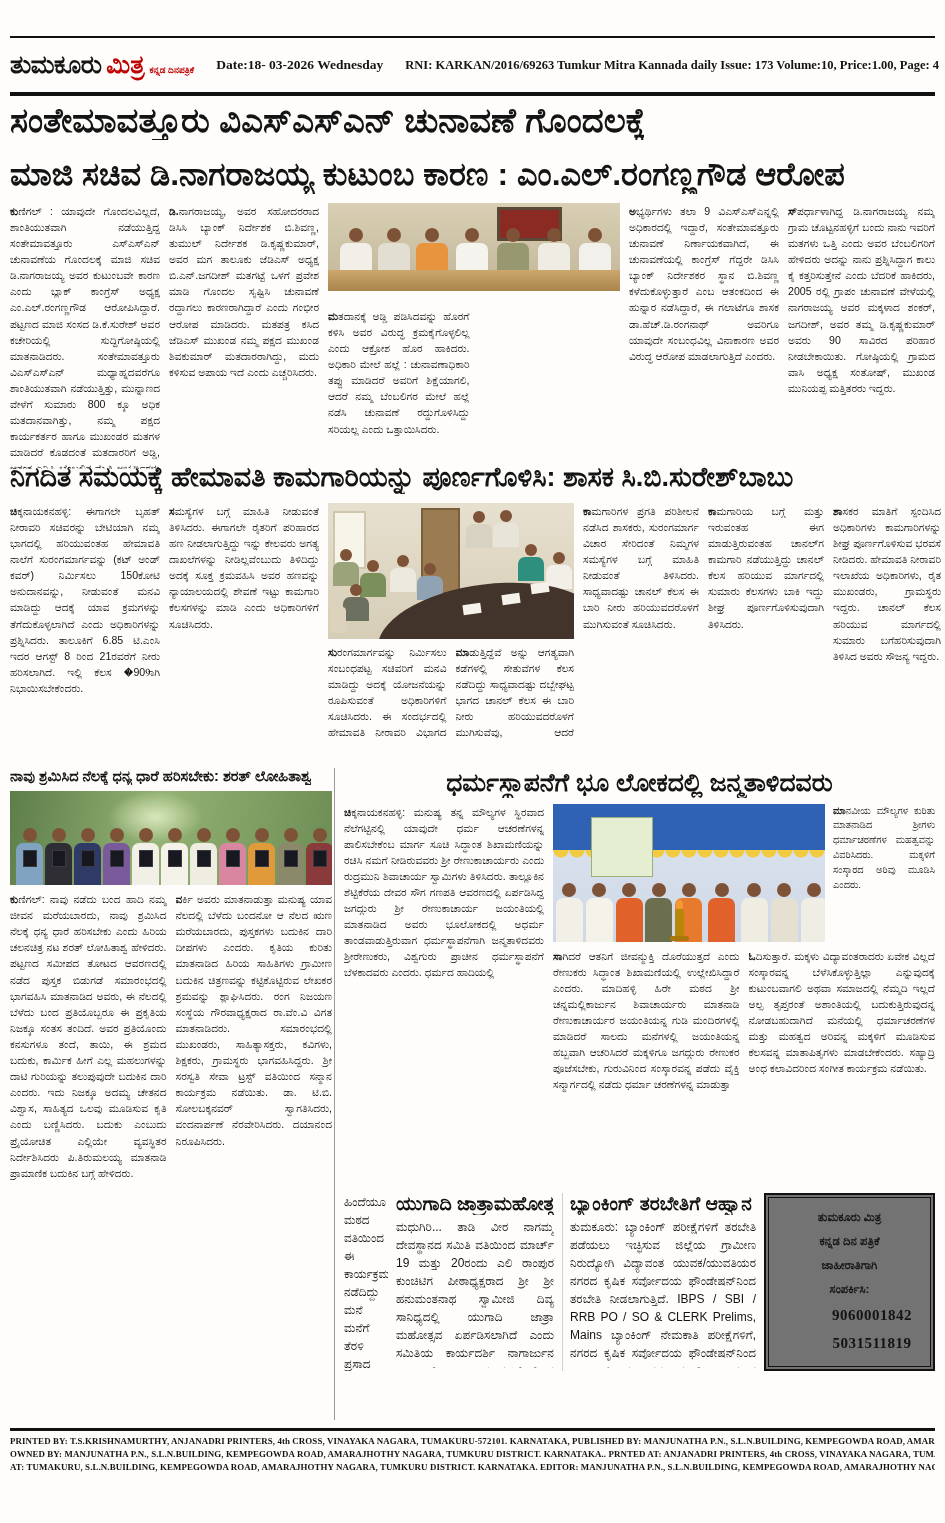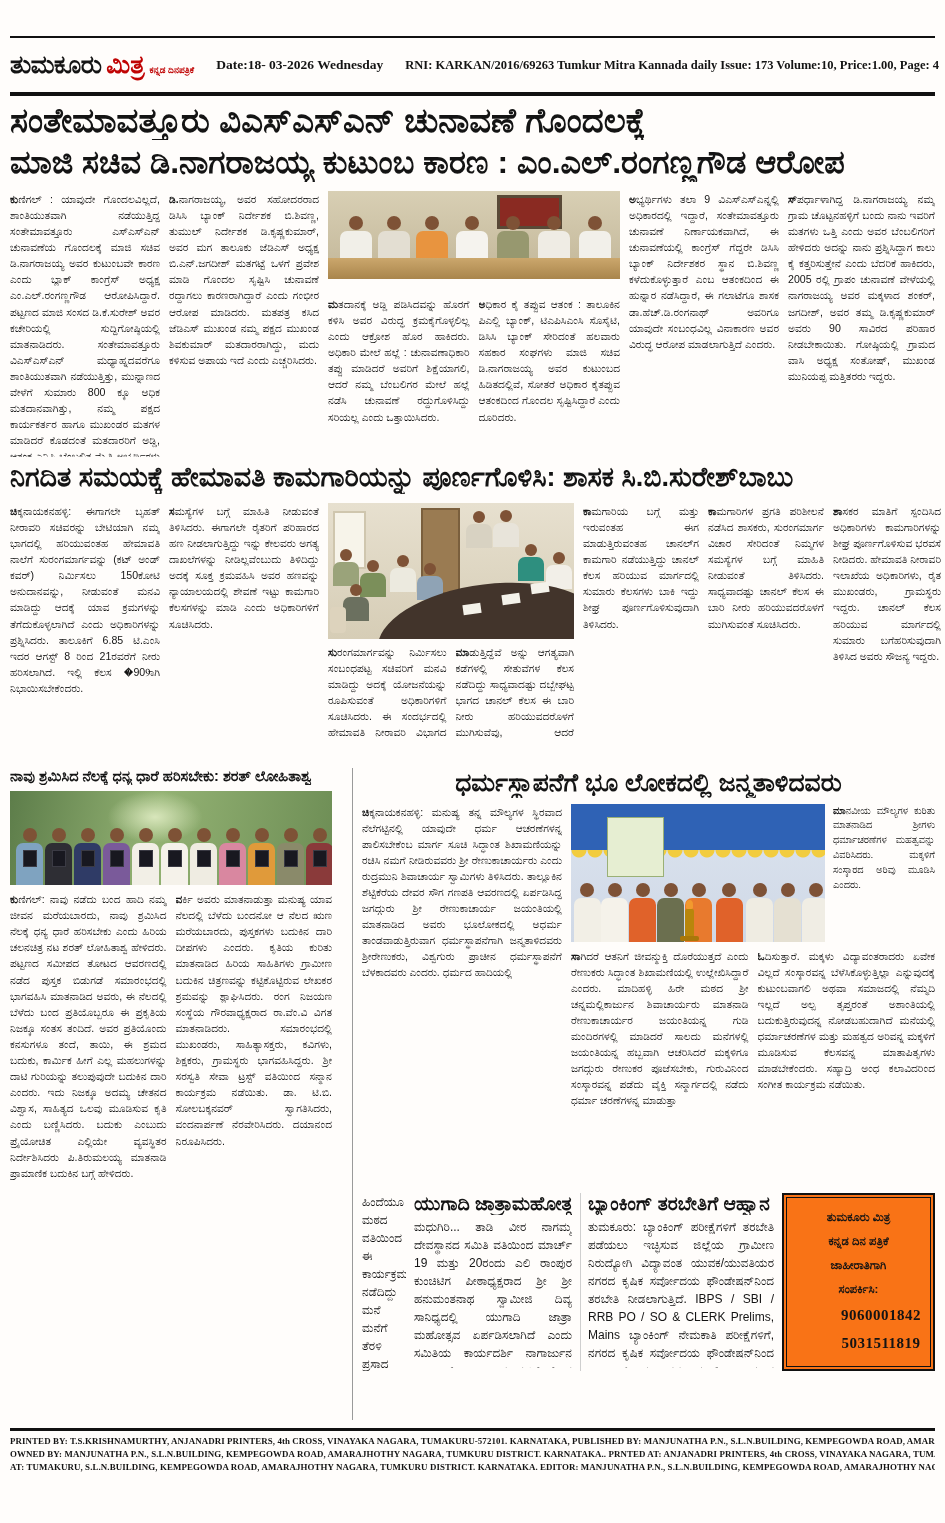--- a/index.html
+++ b/index.html
@@ -19,48 +19,48 @@
 
   
   .hl{font-weight:800;line-height:1.18;white-space:nowrap;overflow:hidden;}
   .bodycol{font-size:10.6px;line-height:1.52;text-align:justify;overflow:hidden;}
   .bodycol::first-letter{font-weight:bold;}
   .twocol{display:grid;grid-template-columns:1fr 1fr;gap:9px;overflow:hidden;}
 
   
   .story1{position:absolute;top:100px;left:10px;right:10px;}
   .s1h1{font-size:34px;}
-  .s1h2{font-size:32px;margin-top:4px;}
+  .s1h2{font-size:32px;margin-top:16px;}
   .s1grid{margin-top:9px;display:grid;grid-template-columns:150px 150px 292px 150px 1fr;gap:9px;height:266px;overflow:hidden;}
   .s1mid{display:flex;flex-direction:column;gap:17px;overflow:hidden;}
 
   
   .story2{position:absolute;top:462px;left:10px;right:4px;}
   .s2h{font-size:27px;}
   .s2grid{margin-top:9px;display:grid;grid-template-columns:150px 150px 246px 116px 116px 1fr;gap:9px;height:238px;overflow:hidden;}
   .s2mid{display:flex;flex-direction:column;gap:5px;overflow:hidden;}
 
   
   .bottom{position:absolute;top:768px;left:10px;right:10px;height:652px;
-          display:grid;grid-template-columns:322px 1fr;gap:20px;}
+          display:grid;grid-template-columns:322px 1fr;gap:2px;}
   .story3{overflow:hidden;display:flex;flex-direction:column;gap:6px;}
   .s3h{font-size:14.5px;}
   .s3cols{display:grid;grid-template-columns:1fr 1fr;gap:9px;flex:1;overflow:hidden;}
   .story4{border-left:1px solid #9a9a9a;padding-left:9px;overflow:hidden;}
   .s4h{font-size:25px;text-align:center;}
   .s4main{margin-top:6px;display:grid;grid-template-columns:200px 1fr;gap:9px;height:382px;overflow:hidden;}
   .s4right{display:flex;flex-direction:column;gap:6px;overflow:hidden;}
   .s4r1{display:grid;grid-template-columns:1fr 102px;gap:8px;height:138px;}
   .s4r2{display:grid;grid-template-columns:1fr 1fr;gap:9px;flex:1;overflow:hidden;}
   .s4row3{display:grid;grid-template-columns:44px 158px 194px 1fr;gap:8px;height:178px;margin-top:7px;overflow:hidden;}
   .subh{font-weight:800;font-size:19px;white-space:nowrap;overflow:hidden;margin-bottom:3px;}
   .smalltext{font-size:12px;line-height:1.5;text-align:justify;overflow:hidden;}
 
   
-  .adbox{border:2px solid #111;outline:1px solid #111;outline-offset:-5px;background:#f97316;
+  .adbox{border:2px solid #111;outline:1px solid #111;outline-offset:-5px;background:#737373;
          display:flex;flex-direction:column;justify-content:space-evenly;align-items:center;
          text-align:center;padding:6px 2px;}
   .adbox .al{font-size:11.5px;font-weight:bold;}
   .adbox .ph{font-family:"Liberation Serif",serif;font-size:15px;font-weight:bold;letter-spacing:.5px;margin-left:45px;}
 
   
   .pfooter{position:absolute;left:10px;right:10px;top:1428px;border-top:3px solid #111;padding-top:4px;}
   .pfooter div{font-family:"Liberation Serif",serif;font-weight:bold;font-size:8.9px;line-height:1.45;
                letter-spacing:.1px;white-space:nowrap;overflow:hidden;}
 
@@ -151,21 +151,20 @@
               <div class="ph-body"></div>
             </div>
           <div class="p" style="left:86%;--s:#f2f0ea">
               <div class="ph-head"></div>
               <div class="ph-body"></div>
             </div>
           <div class="tbl"></div>
         </div>
         <div class="twocol" style="flex:1;">
           <div class="bodycol">ಮತದಾನಕ್ಕೆ ಅಡ್ಡಿ ಪಡಿಸಿದವನ್ನು ಹೊರಗೆ ಕಳಿಸಿ ಅವರ ವಿರುದ್ಧ ಕ್ರಮಕೈಗೊಳ್ಳಲಿಲ್ಲ ಎಂದು ಆಕ್ರೋಶ ಹೊರ ಹಾಕಿದರು.  ಅಧಿಕಾರಿ ಮೇಲೆ ಹಲ್ಲೆ : ಚುನಾವಣಾಧಿಕಾರಿ ತಪ್ಪು ಮಾಡಿದರೆ ಅವರಿಗೆ ಶಿಕ್ಷೆಯಾಗಲಿ, ಆದರೆ ನಮ್ಮ ಬೆಂಬಲಿಗರ ಮೇಲೆ ಹಲ್ಲೆ ನಡೆಸಿ ಚುನಾವಣೆ ರದ್ದುಗೊಳಿಸಿದ್ದು ಸರಿಯಲ್ಲ ಎಂದು ಒತ್ತಾಯಿಸಿದರು.</div>
-          <div class="bodycol">ಅಧಿಕಾರ ಕೈ ತಪ್ಪುವ ಆತಂಕ :  ತಾಲೂಕಿನ ಪಿಎಲ್ಡಿ ಬ್ಯಾಂಕ್, ಟಿಎಪಿಸಿಎಂಸಿ ಸೊಸೈಟಿ, ಡಿಸಿಸಿ ಬ್ಯಾಂಕ್ ಸೇರಿದಂತೆ ಹಲವಾರು ಸಹಕಾರ ಸಂಘಗಳು ಮಾಜಿ ಸಚಿವ ಡಿ.ನಾಗರಾಜಯ್ಯ ಅವರ ಕುಟುಂಬದ ಹಿಡಿತದಲ್ಲಿವೆ, ಸೋತರೆ ಅಧಿಕಾರ ಕೈತಪ್ಪುವ ಆತಂಕದಿಂದ ಗೊಂದಲ ಸೃಷ್ಟಿಸಿದ್ದಾರೆ ಎಂದು ದೂರಿದರು.</div>
         </div>
       </div>
       <div class="bodycol">ಅಭ್ಯರ್ಥಿಗಳು ತಲಾ 9 ವಿಎಸ್‌ಎಸ್‌ಎನ್ನಲ್ಲಿ ಅಧಿಕಾರದಲ್ಲಿ ಇದ್ದಾರೆ, ಸಂತೇಮಾವತ್ತೂರು ಚುನಾವಣೆ ನಿರ್ಣಾಯಕವಾಗಿದೆ, ಈ ಚುನಾವಣೆಯಲ್ಲಿ ಕಾಂಗ್ರೆಸ್ ಗೆದ್ದರೇ ಡಿಸಿಸಿ ಬ್ಯಾಂಕ್ ನಿರ್ದೇಶಕರ ಸ್ಥಾನ ಬಿ.ಶಿವಣ್ಣ ಕಳೆದುಕೊಳ್ಳುತ್ತಾರೆ ಎಂಬ ಆತಂಕದಿಂದ ಈ ಹುನ್ನಾರ ನಡೆಸಿದ್ದಾರೆ, ಈ ಗಲಾಟೆಗೂ ಶಾಸಕ ಡಾ.ಹೆಚ್.ಡಿ.ರಂಗನಾಥ್ ಅವರಿಗೂ ಯಾವುದೇ ಸಂಬಂಧವಿಲ್ಲ ವಿನಾಕಾರಣ ಅವರ ವಿರುದ್ಧ ಆರೋಪ ಮಾಡಲಾಗುತ್ತಿದೆ ಎಂದರು.</div>
       <div class="bodycol">ಸ್ಪರ್ಧಾಳಾಗಿದ್ದ ಡಿ.ನಾಗರಾಜಯ್ಯ ನಮ್ಮ ಗ್ರಾಮ ಚೊಟ್ಟನಹಳ್ಳಿಗೆ ಬಂದು ನಾನು ಇವರಿಗೆ ಮತಗಳು ಒತ್ತಿ ಎಂದು ಅವರ ಬೆಂಬಲಿಗರಿಗೆ ಹೇಳಿದರು ಅದನ್ನು ನಾನು ಪ್ರಶ್ನಿಸಿದ್ದಾಗ ಕಾಲು ಕೈ ಕತ್ತರಿಸುತ್ತೇನೆ ಎಂದು ಬೆದರಿಕೆ ಹಾಕಿದರು, 2005 ರಲ್ಲಿ ಗ್ರಾಪಂ ಚುನಾವಣೆ ವೇಳೆಯಲ್ಲಿ ನಾಗರಾಜಯ್ಯ ಅವರ ಮಕ್ಕಳಾದ ಶಂಕರ್, ಜಗದೀಶ್, ಅವರ ತಮ್ಮ ಡಿ.ಕೃಷ್ಣಕುಮಾರ್ ಅವರು 90 ಸಾವಿರದ ಪರಿಹಾರ ನೀಡಬೇಕಾಯಿತು.  ಗೋಷ್ಠಿಯಲ್ಲಿ ಗ್ರಾಮದ ವಾಸಿ ಅಧ್ಯಕ್ಷ ಸಂತೋಷ್, ಮುಖಂಡ ಮುನಿಯಪ್ಪ ಮತ್ತಿತರರು ಇದ್ದರು.</div>
     </div>
   </section>
 
   <section class="story2">
     <div class="hl s2h">ನಿಗದಿತ ಸಮಯಕ್ಕೆ ಹೇಮಾವತಿ ಕಾಮಗಾರಿಯನ್ನು ಪೂರ್ಣಗೊಳಿಸಿ: ಶಾಸಕ ಸಿ.ಬಿ.ಸುರೇಶ್‌ಬಾಬು</div>
     <div class="s2grid">
@@ -215,22 +214,22 @@
           <div class="tbl2"></div>
           <div class="paper" style="right:22%;bottom:26%;"></div>
           <div class="paper" style="right:38%;bottom:18%;"></div>
           <div class="paper" style="right:10%;bottom:34%;"></div>
         </div>
         <div class="twocol" style="flex:1;">
           <div class="bodycol">ಸುರಂಗಮಾರ್ಗವನ್ನು ನಿರ್ಮಿಸಲು ಸಂಬಂಧಪಟ್ಟ ಸಚಿವರಿಗೆ ಮನವಿ ಮಾಡಿದ್ದು ಅದಕ್ಕೆ ಯೋಜನೆಯನ್ನು ರೂಪಿಸುವಂತೆ ಅಧಿಕಾರಿಗಳಿಗೆ ಸೂಚಿಸಿದರು.  ಈ ಸಂದರ್ಭದಲ್ಲಿ ಹೇಮಾವತಿ ನೀರಾವರಿ ವಿಭಾಗದ ಎಇ ಪ್ರಭಾಕರ್ ಮಾತನಾಡಿ ಅದಷ್ಟು ಕಾಮಗಾರಿ ನಡೆಯುತ್ತಿದ್ದು ಚಾನಲ್ ಕೆಲಸ</div>
           <div class="bodycol">ಮಾಡುತ್ತಿದ್ದೆವೆ ಅನ್ನು ಆಗತ್ಯವಾಗಿ ಕಡೆಗಳಲ್ಲಿ ಸೇತುವೆಗಳ ಕೆಲಸ ನಡೆದಿದ್ದು ಸಾಧ್ಯವಾದಷ್ಟು ದಬ್ಬೇಘಟ್ಟ ಭಾಗದ ಚಾನಲ್ ಕೆಲಸ ಈ ಬಾರಿ ನೀರು ಹರಿಯುವದರೊಳಗೆ ಮುಗಿಸುವೆವು, ಆದರೆ ಚಿಕ್ಕನಾಯಕನಹಳ್ಳಿಗೆ ಹರಿಯುವ ಮಾರ್ಗದಲ್ಲಿ</div>
         </div>
       </div>
+      <div class="bodycol">ಕಾಮಗಾರಿಗಳ ಪ್ರಗತಿ ಪರಿಶೀಲನೆ ನಡೆಸಿದ ಶಾಸಕರು, ಸುರಂಗಮಾರ್ಗ ವಿಚಾರ ಸೇರಿದಂತೆ ನಿಮ್ಮಗಳ ಸಮಸ್ಯೆಗಳ ಬಗ್ಗೆ ಮಾಹಿತಿ ನೀಡುವಂತೆ ತಿಳಿಸಿದರು. ಸಾಧ್ಯವಾದಷ್ಟು ಚಾನಲ್ ಕೆಲಸ ಈ ಬಾರಿ ನೀರು ಹರಿಯುವದರೊಳಗೆ ಮುಗಿಸುವಂತೆ ಸೂಚಿಸಿದರು.</div>
       <div class="bodycol">ಕಾಮಗಾರಿಯ ಬಗ್ಗೆ ಮತ್ತು ಇರುವಂತಹ ಈಗ ಮಾಡುತ್ತಿರುವಂತಹ ಚಾನಲ್‌ಗ ಕಾಮಗಾರಿ ನಡೆಯುತ್ತಿದ್ದು ಚಾನಲ್ ಕೆಲಸ ಹರಿಯುವ ಮಾರ್ಗದಲ್ಲಿ ಸುಮಾರು ಕೆಲಸಗಳು ಬಾಕಿ ಇದ್ದು ಶೀಘ್ರ ಪೂರ್ಣಗೊಳಿಸುವುದಾಗಿ ತಿಳಿಸಿದರು.</div>
-      <div class="bodycol">ಕಾಮಗಾರಿಗಳ ಪ್ರಗತಿ ಪರಿಶೀಲನೆ ನಡೆಸಿದ ಶಾಸಕರು, ಸುರಂಗಮಾರ್ಗ ವಿಚಾರ ಸೇರಿದಂತೆ ನಿಮ್ಮಗಳ ಸಮಸ್ಯೆಗಳ ಬಗ್ಗೆ ಮಾಹಿತಿ ನೀಡುವಂತೆ ತಿಳಿಸಿದರು. ಸಾಧ್ಯವಾದಷ್ಟು ಚಾನಲ್ ಕೆಲಸ ಈ ಬಾರಿ ನೀರು ಹರಿಯುವದರೊಳಗೆ ಮುಗಿಸುವಂತೆ ಸೂಚಿಸಿದರು.</div>
       <div class="bodycol">ಶಾಸಕರ ಮಾತಿಗೆ ಸ್ಪಂದಿಸಿದ ಅಧಿಕಾರಿಗಳು ಕಾಮಗಾರಿಗಳನ್ನು ಶೀಘ್ರ ಪೂರ್ಣಗೊಳಿಸುವ ಭರವಸೆ ನೀಡಿದರು. ಹೇಮಾವತಿ ನೀರಾವರಿ ಇಲಾಖೆಯ ಅಧಿಕಾರಿಗಳು, ರೈತ ಮುಖಂಡರು, ಗ್ರಾಮಸ್ಥರು ಇದ್ದರು. ಚಾನಲ್ ಕೆಲಸ ಹರಿಯುವ ಮಾರ್ಗದಲ್ಲಿ ಸುಮಾರು ಬಗೆಹರಿಸುವುದಾಗಿ ತಿಳಿಸಿದ ಅವರು ಸೌಜನ್ಯ ಇದ್ದರು.</div>
     </div>
   </section>
 
   <div class="bottom">
 
     <section class="story3">
       <div class="hl s3h">ನಾವು ಶ್ರಮಿಸಿದ ನೆಲಕ್ಕೆ ಧನ್ಯ ಧಾರೆ ಹರಿಸಬೇಕು: ಶರತ್ ಲೋಹಿತಾಶ್ವ</div>
       <div class="photo photo3">
         <div class="p" style="left:2%;--s:#7fa3c0">

